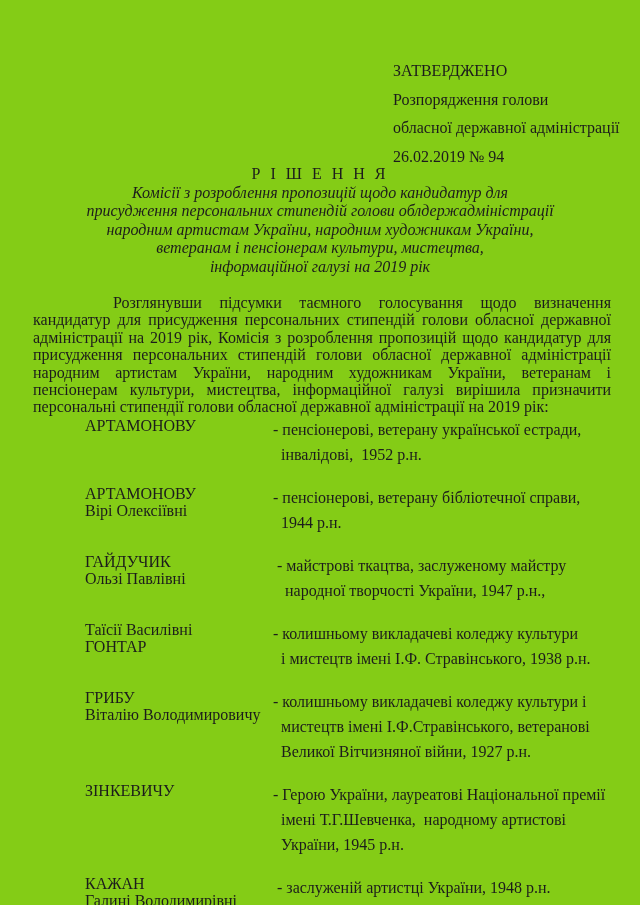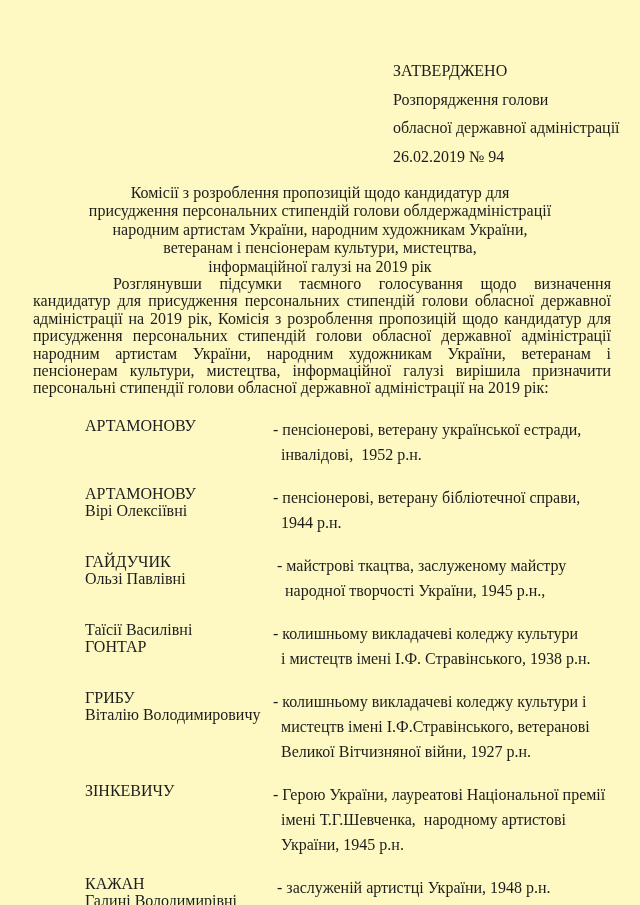--- a/index.html
+++ b/index.html
@@ -4,21 +4,21 @@
 <style>
   html, body {
     margin: 0;
     padding: 0;
     background: #ffffff;
   }
   .page {
     position: relative;
     width: 640px;
     height: 905px;
-    background: #fef9c3;
+    background: #84cc16;
     font-family: "Liberation Serif", serif;
     font-size: 16px;
     line-height: 17.5px;
     color: #1c1c1c;
     overflow: hidden;
     -webkit-hyphens: none;
     hyphens: none;
   }
   .approval {
     position: absolute;
@@ -37,24 +37,25 @@
     letter-spacing: 3px;
     line-height: 19px;
   }
   .decision-subtitle {
     position: absolute;
     top: 184px;
     left: 0;
     width: 100%;
     text-align: center;
     line-height: 18.4px;
+    font-style: italic;
   }
   .preamble {
     position: absolute;
-    top: 275px;
+    top: 294px;
     left: 33px;
     width: 578px;
     text-align: justify;
     text-indent: 80px;
     line-height: 17.4px;
   }
   .recipients {
     position: absolute;
     top: 417px;
     left: 85px;
@@ -83,20 +84,21 @@
 
 <div class="page">
 
   <div class="approval">
     <div>ЗАТВЕРДЖЕНО</div>
     <div>Розпорядження голови</div>
     <div>обласної державної адміністрації</div>
     <div>26.02.2019 № 94</div>
   </div>
 
+  <div class="decision-heading">Р І Ш Е Н Н Я</div>
 
   <div class="decision-subtitle">
     <div>Комісії з розроблення пропозицій щодо кандидатур для</div>
     <div>присудження персональних стипендій голови облдержадміністрації</div>
     <div>народним артистам України, народним художникам України,</div>
     <div>ветеранам і пенсіонерам культури, мистецтва,</div>
     <div>інформаційної галузі на 2019 рік</div>
   </div>
 
   <div class="preamble">Розглянувши підсумки таємного голосування щодо визначення кандидатур для присудження персональних стипендій голови обласної державної адміністрації на 2019 рік, Комісія з розроблення пропозицій щодо кандидатур для присудження персональних стипендій голови обласної державної адміністрації народним артистам України, народним художникам України, ветеранам і пенсіонерам культури, мистецтва, інформаційної галузі вирішила призначити персональні стипендії голови обласної державної адміністрації  на 2019 рік:</div>
@@ -119,21 +121,21 @@
       <div class="recipient-award">- пенсіонерові, ветерану бібліотечної справи,
   1944 р.н.</div>
     </div>
 
     <div class="recipient-row">
       <div class="recipient-name-col">
         <div>ГАЙДУЧИК</div>
         <div>Ользі Павлівні</div>
       </div>
       <div class="recipient-award"> - майстрові ткацтва, заслуженому майстру
-   народної творчості України, 1945 р.н.,</div>
+   народної творчості України, 1947 р.н.,</div>
     </div>
 
 
     <div class="recipient-row">
       <div class="recipient-name-col">
         <div>Таїсії Василівні</div>
         <div>ГОНТАР</div>
       </div>
       <div class="recipient-award">- колишньому викладачеві коледжу культури
   і мистецтв імені І.Ф. Стравінського, 1938 р.н.</div>

